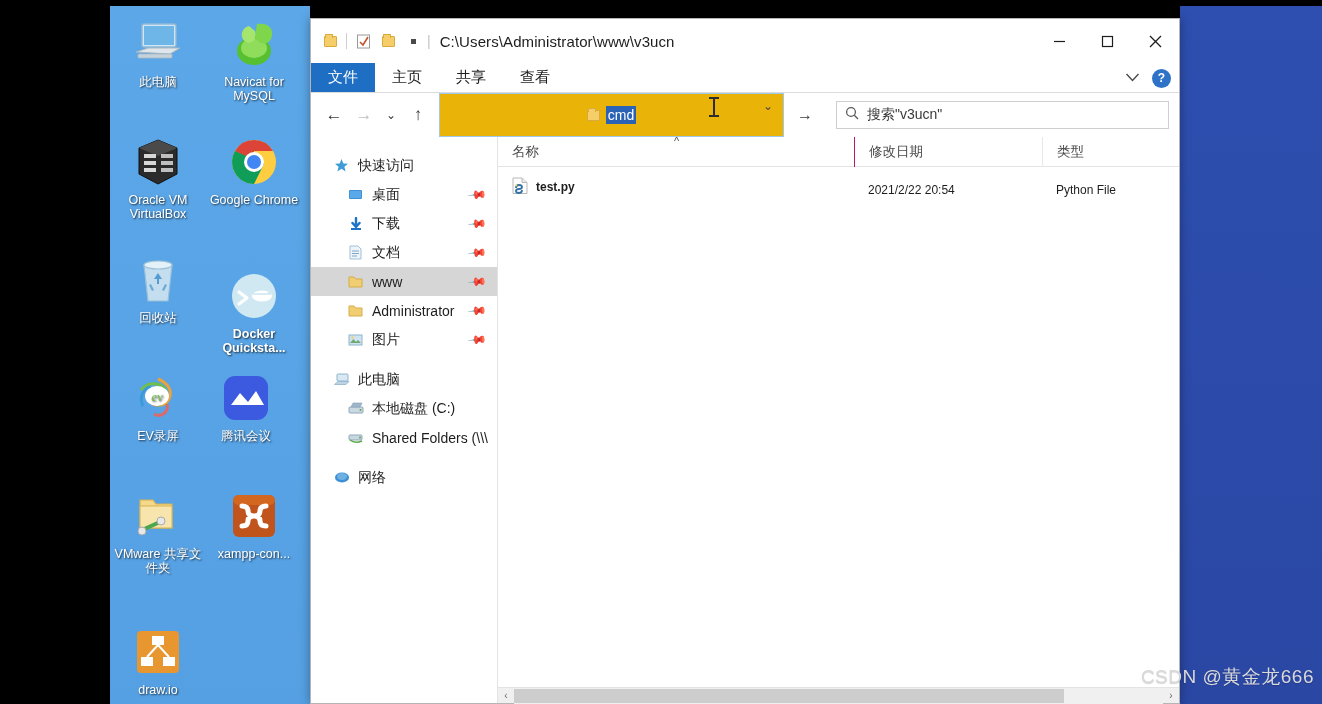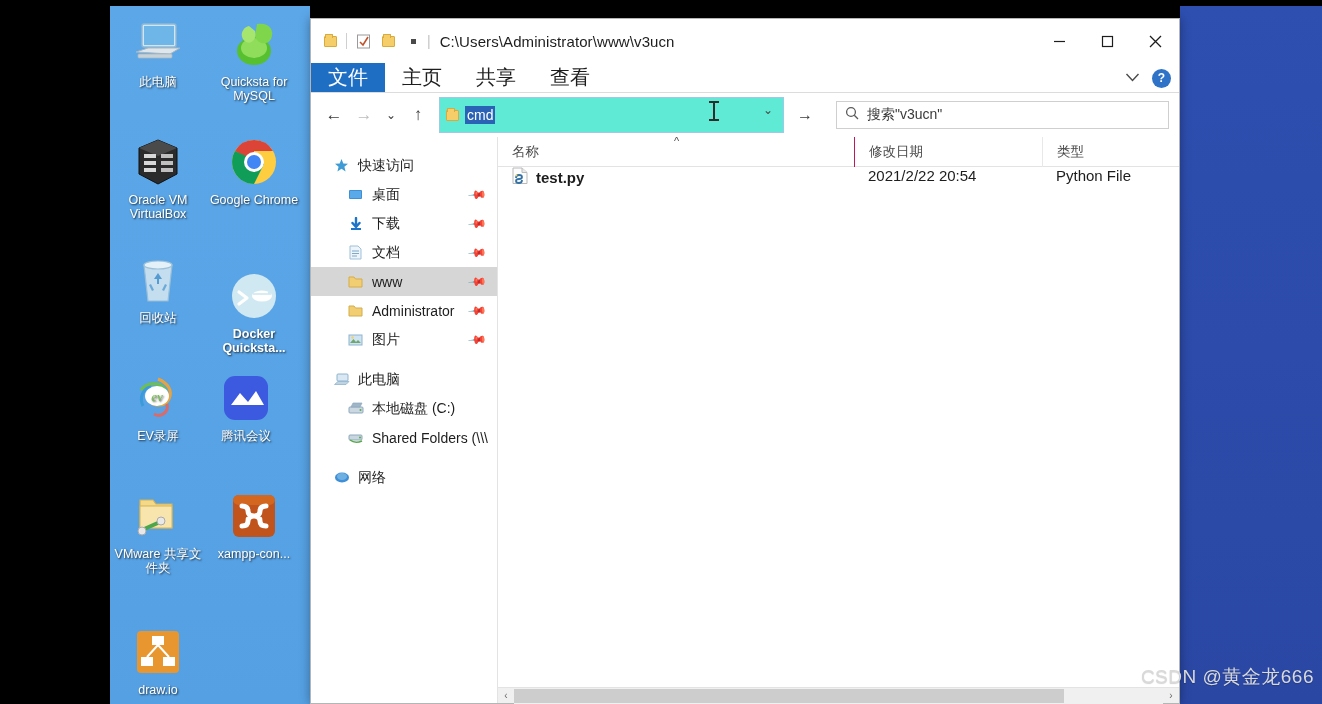--- a/index.html
+++ b/index.html
@@ -65,21 +65,21 @@
   .title-path { font-size: 15px; color: #1d1d1d; letter-spacing: .1px; }
   .wincontrols { position: absolute; right: 0; top: 0; display: flex; height: 44px; }
   .wc { width: 48px; height: 44px; display: flex; align-items: center; justify-content: center; cursor: pointer; }
 
   
   .ribbon {
     height: 30px; display: flex; align-items: stretch; position: relative;
     border-bottom: 1px solid #dcdcdc; background: #fff; flex: 0 0 30px;
   }
   .rtab {
-    display: flex; align-items: center; padding: 0 17px; font-size: 20px;
+    display: flex; align-items: center; padding: 0 17px; font-size: 15px;
     color: #1d1d1d; cursor: pointer;
   }
   .rtab.file { background: #1E6FC4; color: #fff; font-weight: 400; }
   .ribbon-right { position: absolute; right: 8px; top: 0; height: 30px; display: flex; align-items: center; gap: 12px; }
   .help-btn {
     width: 19px; height: 19px; border-radius: 50%; background: #2E73C7; color: #fff;
     font-size: 12px; display: flex; align-items: center; justify-content: center; cursor: pointer;
     font-weight: bold;
   }
 
@@ -88,23 +88,24 @@
     height: 44px; display: flex; align-items: center; padding: 0 10px; gap: 4px;
     flex: 0 0 44px; background: #fff;
   }
   .navbtn {
     width: 26px; height: 26px; display: flex; align-items: center; justify-content: center;
     font-size: 17px; color: #3a3a3a; cursor: pointer; user-select: none;
   }
   .navbtn.dim { color: #bdbdbd; }
   .navbtn.small { width: 20px; font-size: 12px; }
   .addrbox {
-    flex: 0 0 345px; height: 36px; border: 1px solid #9fc8ea; background: #5eead4;
+    flex: 0 0 345px; height: 44px; border: 1px solid #9fc8ea; background: #eab308;
     display: flex; align-items: center; padding: 0 6px; margin-left: 4px; position: relative;
     cursor: text;
+    justify-content: center;
   }
   .addrbox .folder-mini { margin-right: 6px; }
   .addr-text {
     font-size: 14px; color: #ffffff; background: #2A62B6; padding: 1px 2px;
   }
   .ibeam {
     position: absolute; right: 68px; top: 3px; width: 2px; height: 20px; background: #2d2d2d;
   }
   .ibeam:before, .ibeam:after {
     content:""; position:absolute; left:-4px; width:10px; height:2px; background:#2d2d2d;
@@ -139,21 +140,21 @@
   .colhead {
     height: 30px; display: flex; align-items: center; border-bottom: 1px solid #e3e3e3;
     font-size: 13.5px; color: #4a4a4a; position: relative; flex: 0 0 30px;
   }
   .colhead .sortmark { position: absolute; left: 176px; top: -2px; color: #4a4a4a; font-size: 11px; }
   .ch { padding-left: 14px; position: relative; height: 30px; display:flex; align-items:center; cursor: pointer; }
   .ch.name { flex: 0 0 356px; }
   .ch.date { flex: 0 0 188px; border-left: 1px solid #be185d; }
   .ch.type { flex: 1; border-left: 1px solid #e8e8e8; }
   .filelist { flex: 1; position: relative; overflow: hidden; }
-  .frow { display: flex; align-items: flex-start; height: 30px; font-size: 15px; color: #1d1d1d; cursor: pointer; }
+  .frow { display: flex; align-items: flex-end; height: 30px; font-size: 12px; color: #1d1d1d; cursor: pointer; }
   .fc { padding-left: 14px; display: flex; align-items: center; gap: 8px; }
   .fc.name { flex: 0 0 356px; font-weight: bold; }
   .fc.date { flex: 0 0 188px; }
   .fc.type { flex: 1; }
 
   
   .annot {
     position: absolute; left: 228px; top: 88px; color: #E03C24;
     font-family: "Liberation Serif", "DejaVu Serif", serif;
     font-size: 54px; line-height: 64px; letter-spacing: 2px;
@@ -202,21 +203,21 @@
 
     <div class="icon-cell" style="left:96px; top:0px;">
       <div class="glyph">
         <svg width="50" height="48" viewBox="0 0 50 48">
           <ellipse cx="25" cy="31" rx="17" ry="14" fill="#57C030"></ellipse>
           <ellipse cx="25" cy="28" rx="13" ry="10" fill="#8FDD5A"></ellipse>
           <path d="M28 4 C40 2 46 10 42 19 C38 26 28 24 26 16 Z" fill="#7FD64A"></path>
           <path d="M20 6 C12 8 10 18 17 22 C23 25 28 18 26 11 Z" fill="#A6E56E"></path>
         </svg>
       </div>
-      <span class="cap">Quicksta for MySQL</span>
+      <span class="cap">Navicat for MySQL</span>
     </div>
 
     <div class="icon-cell" style="left:0px; top:118px;">
       <div class="glyph">
         <svg width="46" height="48" viewBox="0 0 46 48">
           <path d="M23 2 L42 10 L42 36 L23 46 L4 36 L4 10 Z" fill="#2B2B2B" stroke="#111" stroke-width="1"></path>
           <path d="M23 2 L42 10 L23 18 L4 10 Z" fill="#4a4a4a"></path>
           <rect x="9" y="16" width="12" height="4" fill="#d8d8d8"></rect>
           <rect x="9" y="23" width="12" height="4" fill="#d8d8d8"></rect>
           <rect x="9" y="30" width="12" height="4" fill="#d8d8d8"></rect>

